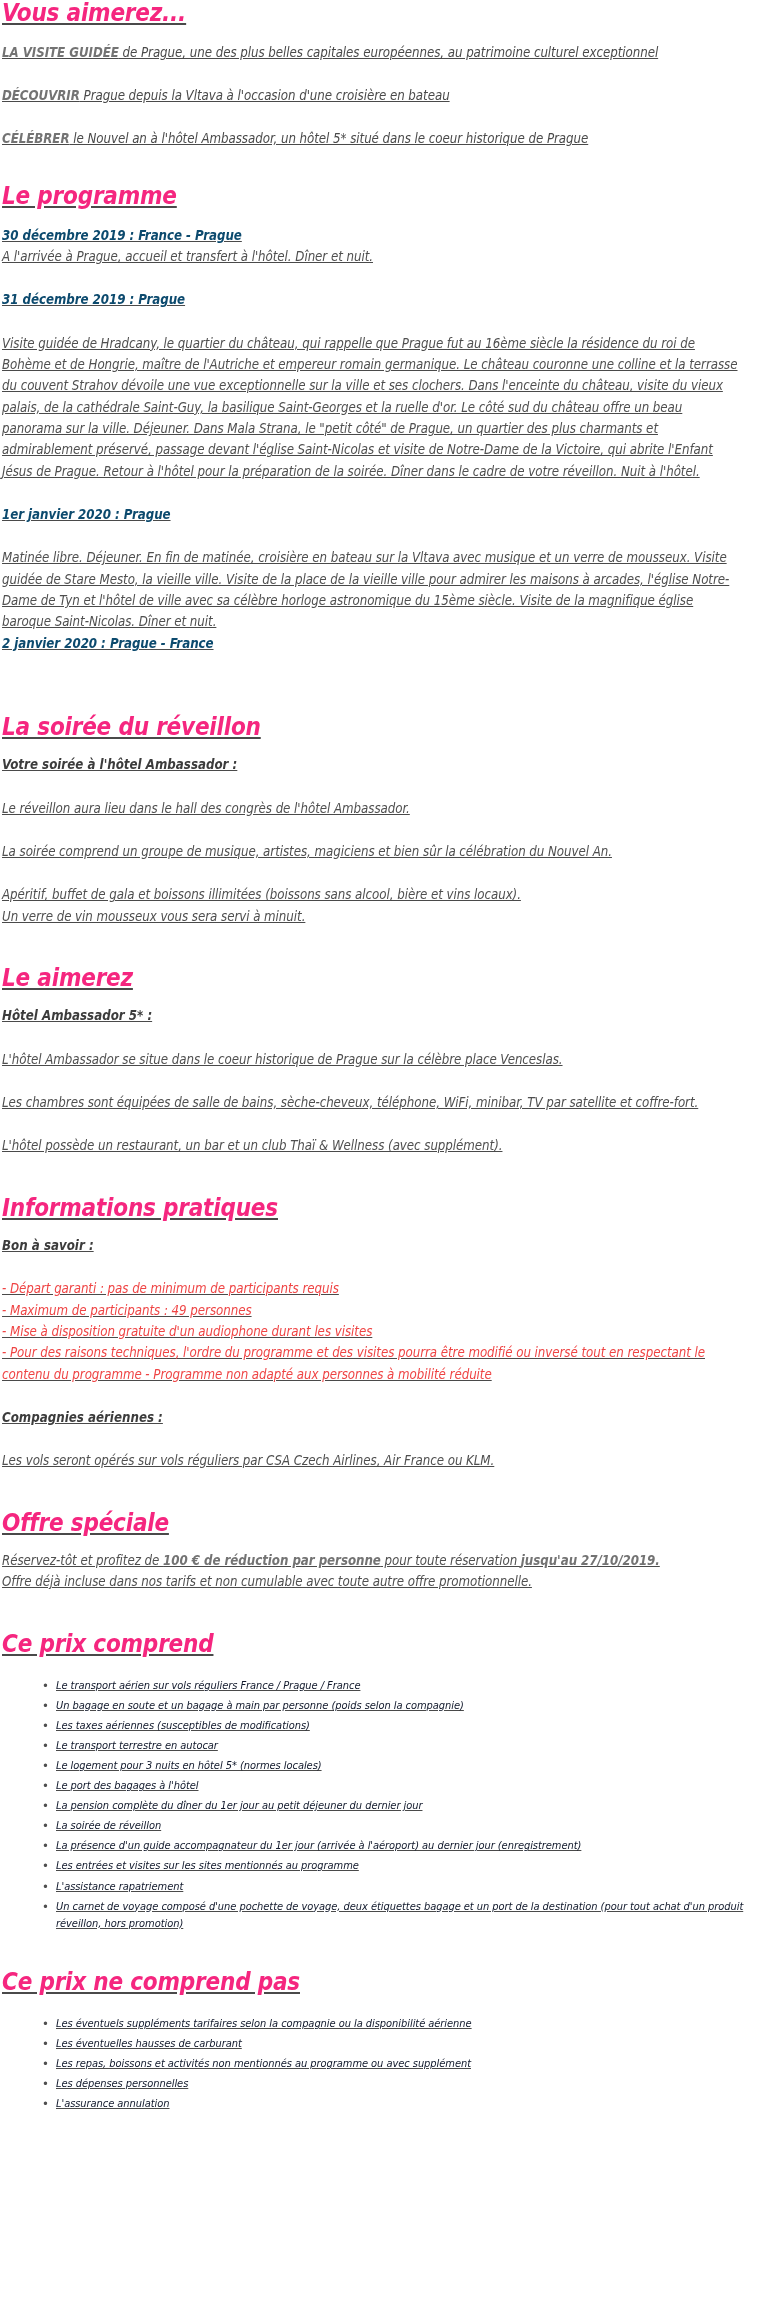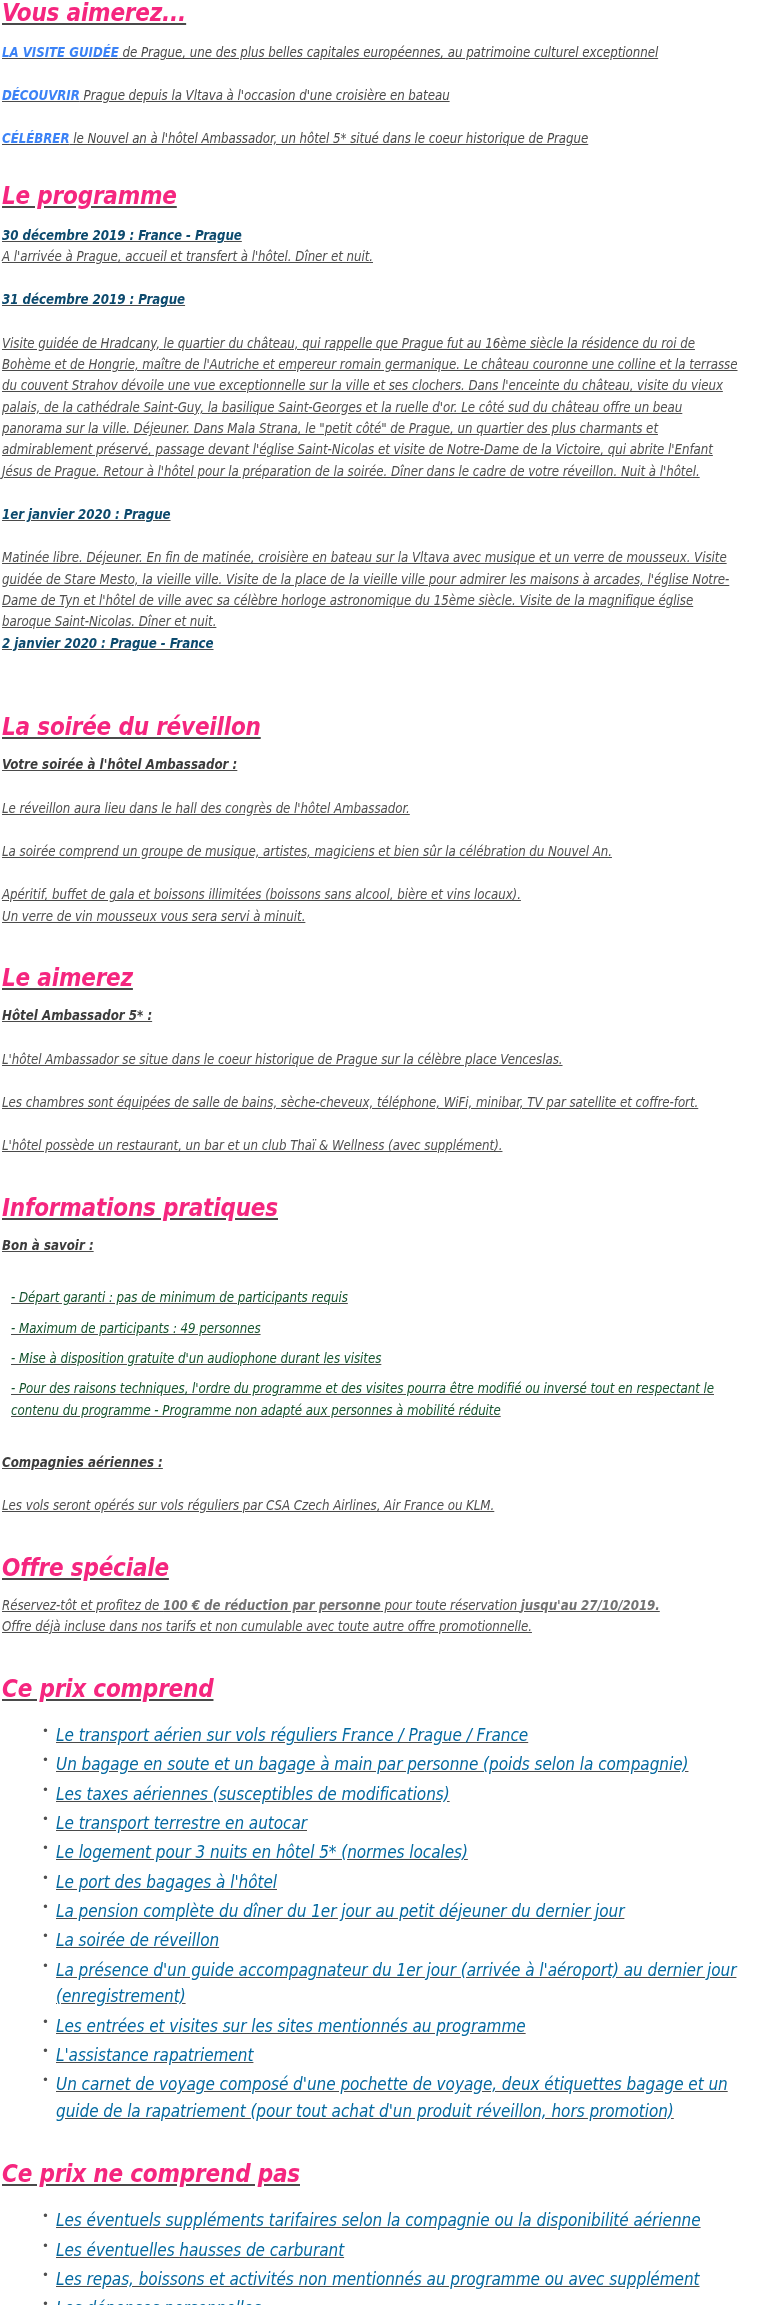--- a/index.html
+++ b/index.html
@@ -36,21 +36,21 @@
   .lede {
     font-size: 13.2px;
     line-height: 1.42;
     font-style: italic;
     color: #4a4a4a;
     margin: 0;
     letter-spacing: -0.05px;
   }
   .lede b, .lede strong {
     font-weight: 700;
-    color: #3b82f6;
+    color: #737373;
   }
   p.body {
     font-size: 13.2px;
     line-height: 1.62;
     margin: 0;
     font-style: italic;
     color: #4f4f4f;
     letter-spacing: -0.05px;
   }
   p.body b { font-weight: 700; color: #737373; }
@@ -78,44 +78,44 @@
   .sp-22 { height: 22px; }
   .sp-24 { height: 24px; }
   .sp-34 { height: 34px; }
   .sp-38 { height: 38px; }
   ul.bullets {
     margin: 0;
     padding: 0 0 0 40px;
     list-style: none;
   }
   ul.bullets li {
-    font-size: 17px;
+    font-size: 11px;
     line-height: 1.55;
     font-style: italic;
-    color: #0369a1;
+    color: #0f172a;
     position: relative;
     padding-left: 14px;
     margin: 0 0 3px 0;
     letter-spacing: -0.05px;
   }
   ul.bullets li::before {
     content: "\2022";
     position: absolute;
     left: 0;
     top: -1px;
     font-size: 13px;
     color: #4f4f4f;
     font-style: normal;
   }
   .dashline {
     font-size: 13.2px;
     line-height: 1.62;
     font-style: italic;
-    color: #14532d;
-    margin: 9px;
+    color: #ef4444;
+    margin: 0;
     letter-spacing: -0.05px;
   }
 </style>
 </head>
 <body>
 
 <div class="page">
 
   <h2 class="section-title">Vous aimerez...</h2>
   <div class="sp-18"></div>
@@ -210,21 +210,21 @@
     <li>Un bagage en soute et un bagage à main par personne (poids selon la compagnie)</li>
     <li>Les taxes aériennes (susceptibles de modifications)</li>
     <li>Le transport terrestre en autocar</li>
     <li>Le logement pour 3 nuits en hôtel 5* (normes locales)</li>
     <li>Le port des bagages à l'hôtel</li>
     <li>La pension complète du dîner du 1er jour au petit déjeuner du dernier jour</li>
     <li>La soirée de réveillon</li>
     <li>La présence d'un guide accompagnateur du 1er jour (arrivée à l'aéroport) au dernier jour (enregistrement)</li>
     <li>Les entrées et visites sur les sites mentionnés au programme</li>
     <li>L'assistance rapatriement</li>
-    <li>Un carnet de voyage composé d'une pochette de voyage, deux étiquettes bagage et un guide de la rapatriement (pour tout achat d'un produit réveillon, hors promotion)</li>
+    <li>Un carnet de voyage composé d'une pochette de voyage, deux étiquettes bagage et un port de la destination (pour tout achat d'un produit réveillon, hors promotion)</li>
   </ul>
 
   <div class="sp-34"></div>
 
   <h2 class="section-title">Ce prix ne comprend pas</h2>
   <div class="sp-20"></div>
   <ul class="bullets">
     <li>Les éventuels suppléments tarifaires selon la compagnie ou la disponibilité aérienne</li>
     <li>Les éventuelles hausses de carburant</li>
     <li>Les repas, boissons et activités non mentionnés au programme ou avec supplément</li>

